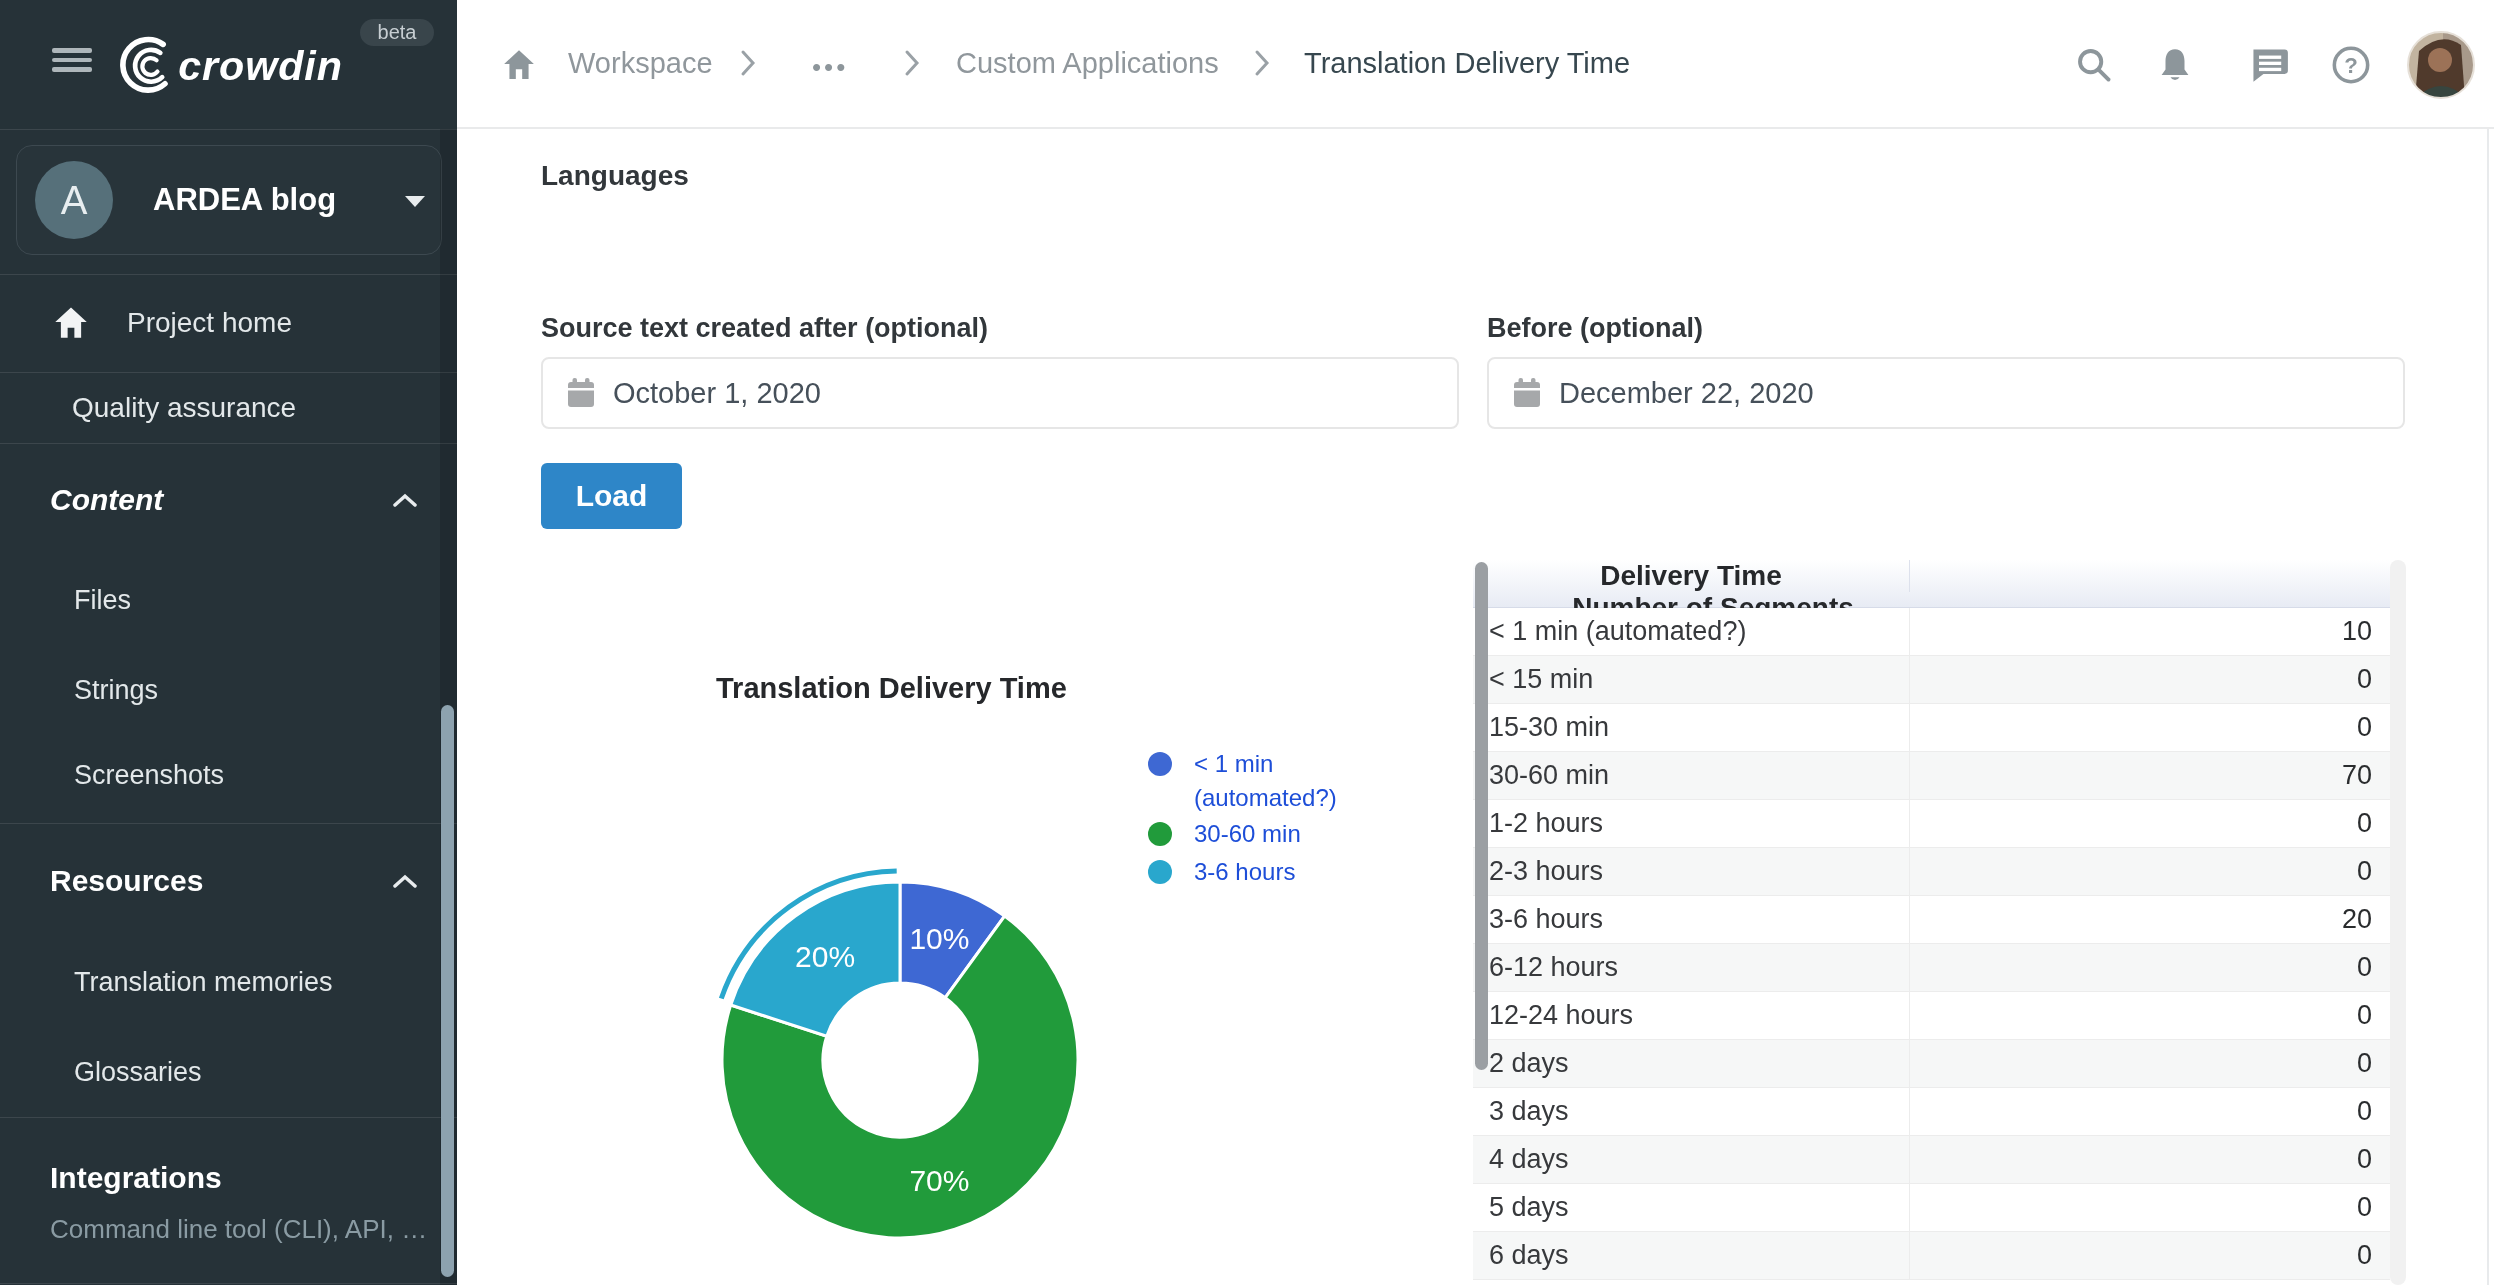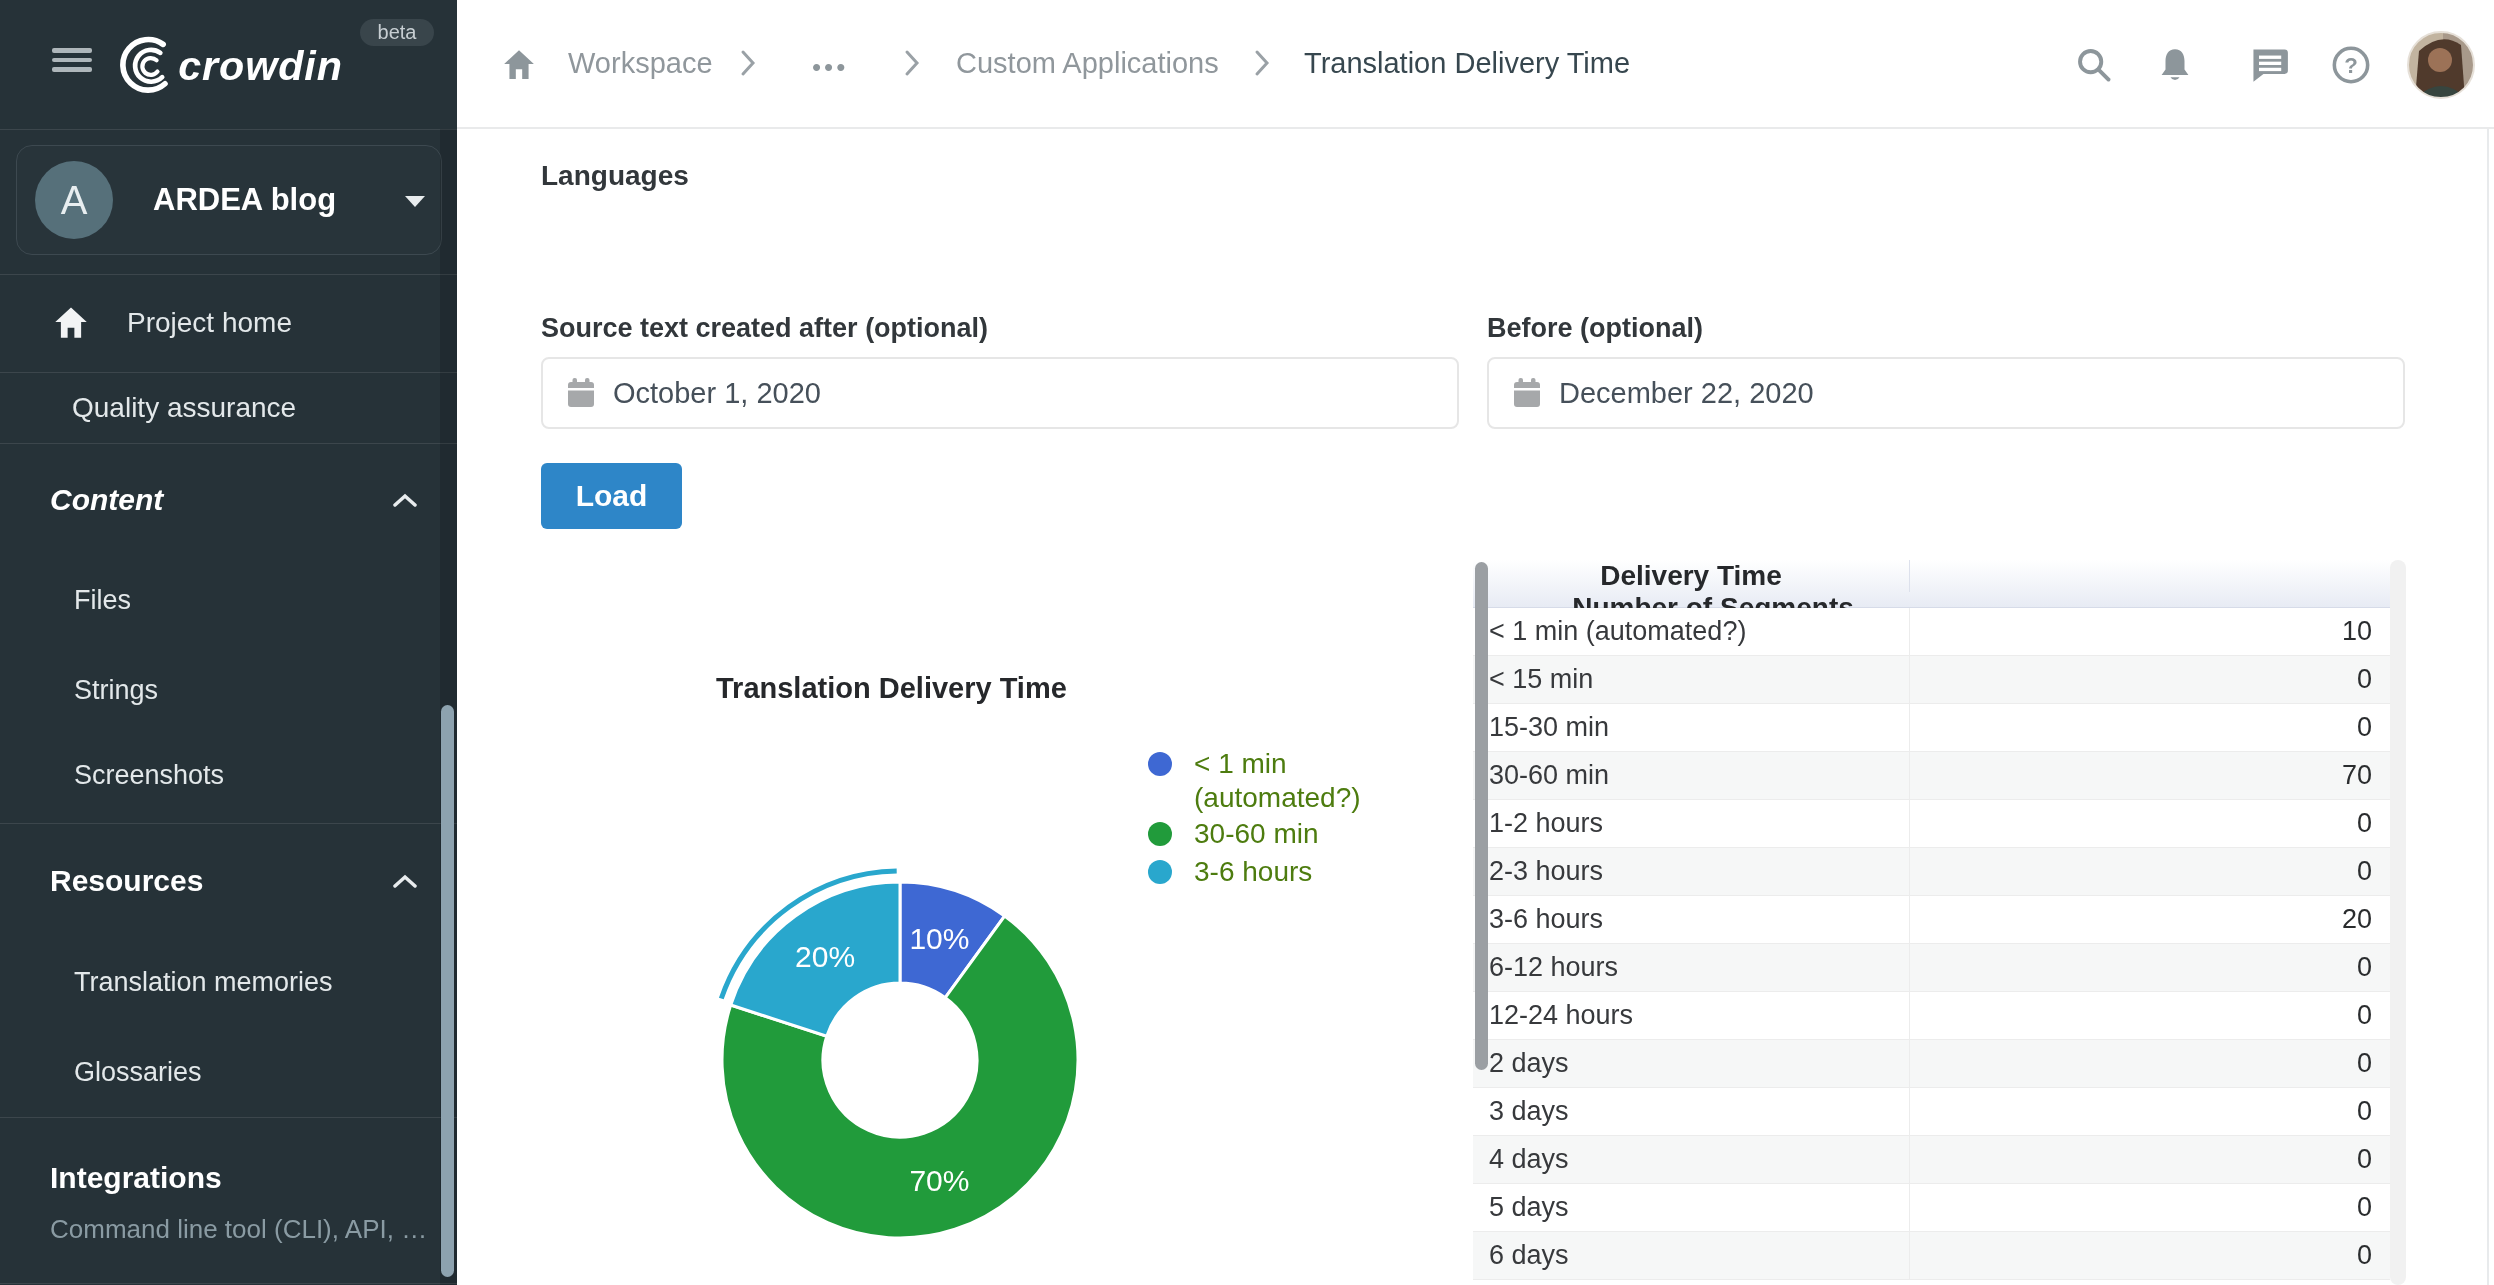--- a/index.html
+++ b/index.html
@@ -48,21 +48,21 @@
   .tag .t-x{margin-left:14px;font-size:29px;color:#9aa2a6;font-weight:bold;cursor:pointer;}
   .input{position:absolute;height:72px;border:2px solid #e6e6e6;border-radius:8px;background:#fff;
          box-sizing:border-box;display:flex;align-items:center;cursor:pointer;}
   .input .d-txt{font-size:29px;color:#46505a;margin-left:18px;}
   .btn-load{position:absolute;left:84px;top:334px;width:141px;height:66px;background:#2e86c8;border:none;
             border-radius:6px;color:#fff;font-size:30px;font-weight:bold;cursor:pointer;
             font-family:"Liberation Sans","DejaVu Sans",sans-serif;}
   .chart-title{font-size:29px;font-weight:bold;color:#26282b;}
   .legend-item{position:absolute;display:flex;cursor:pointer;}
   .legend-dot{width:24px;height:24px;border-radius:50%;flex:0 0 auto;}
-  .legend-txt{font-size:28px;color:#4d7c0f;line-height:34px;margin-left:22px;}
+  .legend-txt{font-size:24px;color:#1d4ed8;line-height:34px;margin-left:22px;}
 
   
   .gtable{position:absolute;left:1016px;top:431px;width:933px;height:725px;}
   .thead{position:absolute;left:0;top:0;width:917px;height:48px;display:flex;
          background:linear-gradient(#ffffff,#e7ebf4);border-bottom:1px solid #d6dbe8;box-sizing:border-box;flex-direction:column;}
   .th{font-size:28px;font-weight:bold;color:#26282b;display:flex;align-items:center;justify-content:center;
       box-sizing:border-box;cursor:pointer;}
   .th1{width:437px;border-right:1px solid #dde1ec;}
   .th2{width:480px;}
   .tbody{position:absolute;left:0;top:48px;width:917px;}

